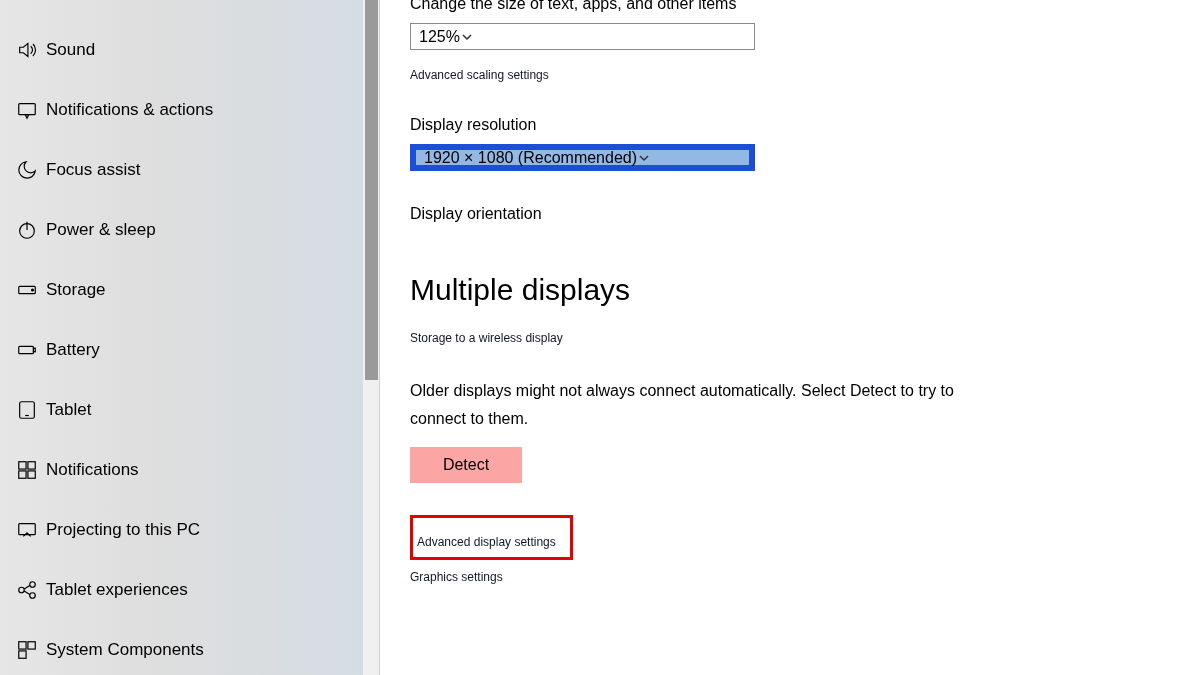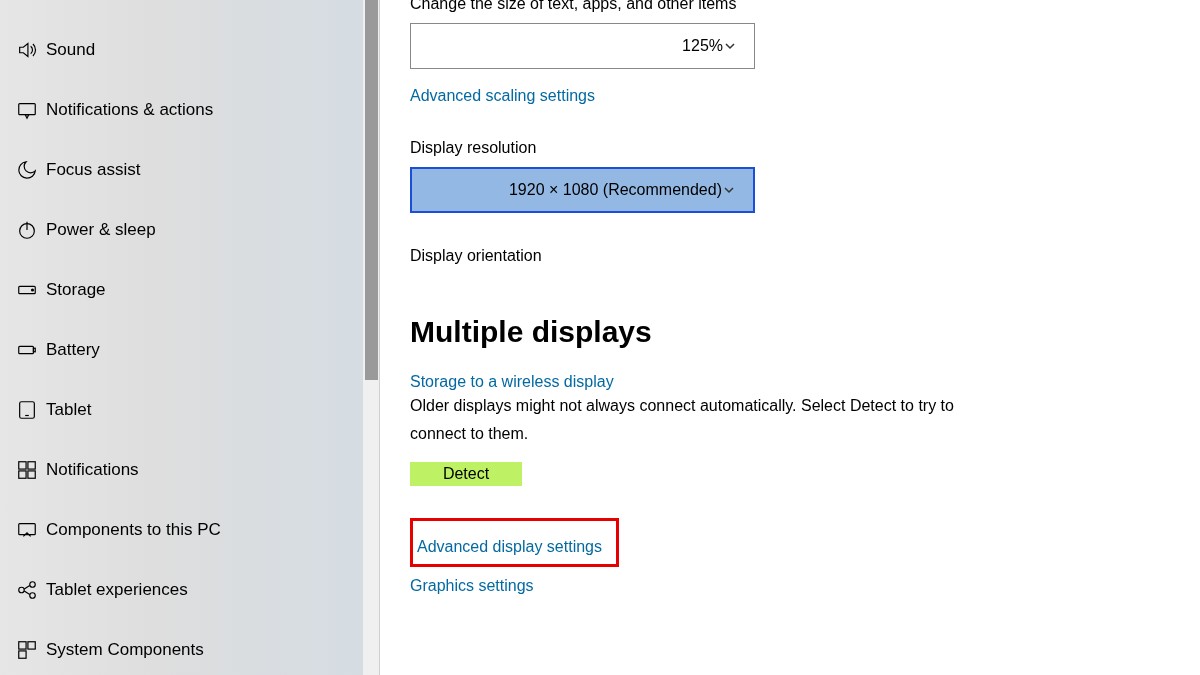--- a/index.html
+++ b/index.html
@@ -37,34 +37,34 @@
     background: #9a9a9a;
   }
 
   
   .main {
     flex: 1; padding: 0 0 0 30px; background: #fff; position: relative; overflow: hidden;
   }
   .content { position: absolute; top: -5px; left: 30px; width: 700px; }
   .field-label { font-size: 16px; color: #000; margin-top: 34px; margin-bottom: 10px; }
   .combo {
-    width: 345px; height: 46px; border: 1px solid #888;
-    display: flex; align-items: center; justify-content: flex-end;
-    padding: 0 17px; background: #fff; cursor: pointer;
+    width: 345px; height: 27px; border: 1px solid #888;
+    display: flex; align-items: center; justify-content: flex-start;
+    padding: 0 8px; background: #fff; cursor: pointer;
     font-size: 16px;
   }
-  .combo.highlight { background: #93b8e4; border: 2px solid #1d4ed8; }
+  .combo.highlight { background: #93b8e4; border: 6px solid #1d4ed8; }
   .combo .chev { width: 14px; height: 14px; display:flex; align-items:center; justify-content:center; }
   .combo .chev svg { width: 12px; height: 12px; stroke: #333; stroke-width: 1.5; fill: none; }
-  .link { color: #0369a1; font-size: 16px; margin-top: 18px; display: inline-block; cursor: pointer; }
-  .section-title { font-size: 30px; font-weight: 700; margin-top: 50px; margin-bottom: 6px; }
-  .body-text { font-size: 16px; line-height: 28px; color: #000; margin-top: 1px; max-width: 560px; }
+  .link { color: #0f172a; font-size: 12px; margin-top: 18px; display: inline-block; cursor: pointer; }
+  .section-title { font-size: 30px; font-weight: 400; margin-top: 50px; margin-bottom: 6px; }
+  .body-text { font-size: 16px; line-height: 28px; color: #000; margin-top: 32px; max-width: 560px; }
   .btn {
     display: inline-flex; align-items: center; justify-content: center;
-    min-width: 112px; height: 24px; background: #bef264; border: none;
+    min-width: 112px; height: 36px; background: #fca5a5; border: none;
     font-size: 16px; margin-top: 14px; cursor: pointer; padding: 4px 18px;
   }
   .link-box-highlight {
     display: inline-block; margin-top: 32px;
     border: 3px solid #e60000; padding: 6px 14px 8px 4px;
   }
   .link-box-highlight .link { margin-top: 11px; }
 </style>
 </head>
 <body>
@@ -157,21 +157,21 @@
         </span>
         <span class="nav-label">Notifications</span>
       </div>
       <div class="nav-item">
         <span class="nav-icon">
           <svg viewBox="0 0 24 24">
               <rect x="3" y="5" width="18" height="12" rx="1"></rect>
               <polyline points="8,19 12,15 16,19"></polyline>
             </svg>
         </span>
-        <span class="nav-label">Components to this PC</span>
+        <span class="nav-label">Projecting to this PC</span>
       </div>
       <div class="nav-item">
         <span class="nav-icon">
           <svg viewBox="0 0 24 24">
               <circle cx="6" cy="12" r="3"></circle>
               <circle cx="18" cy="6" r="3"></circle>
               <circle cx="18" cy="18" r="3"></circle>
               <line x1="9" y1="11" x2="15" y2="7"></line>
               <line x1="9" y1="13" x2="15" y2="17"></line>
             </svg>

